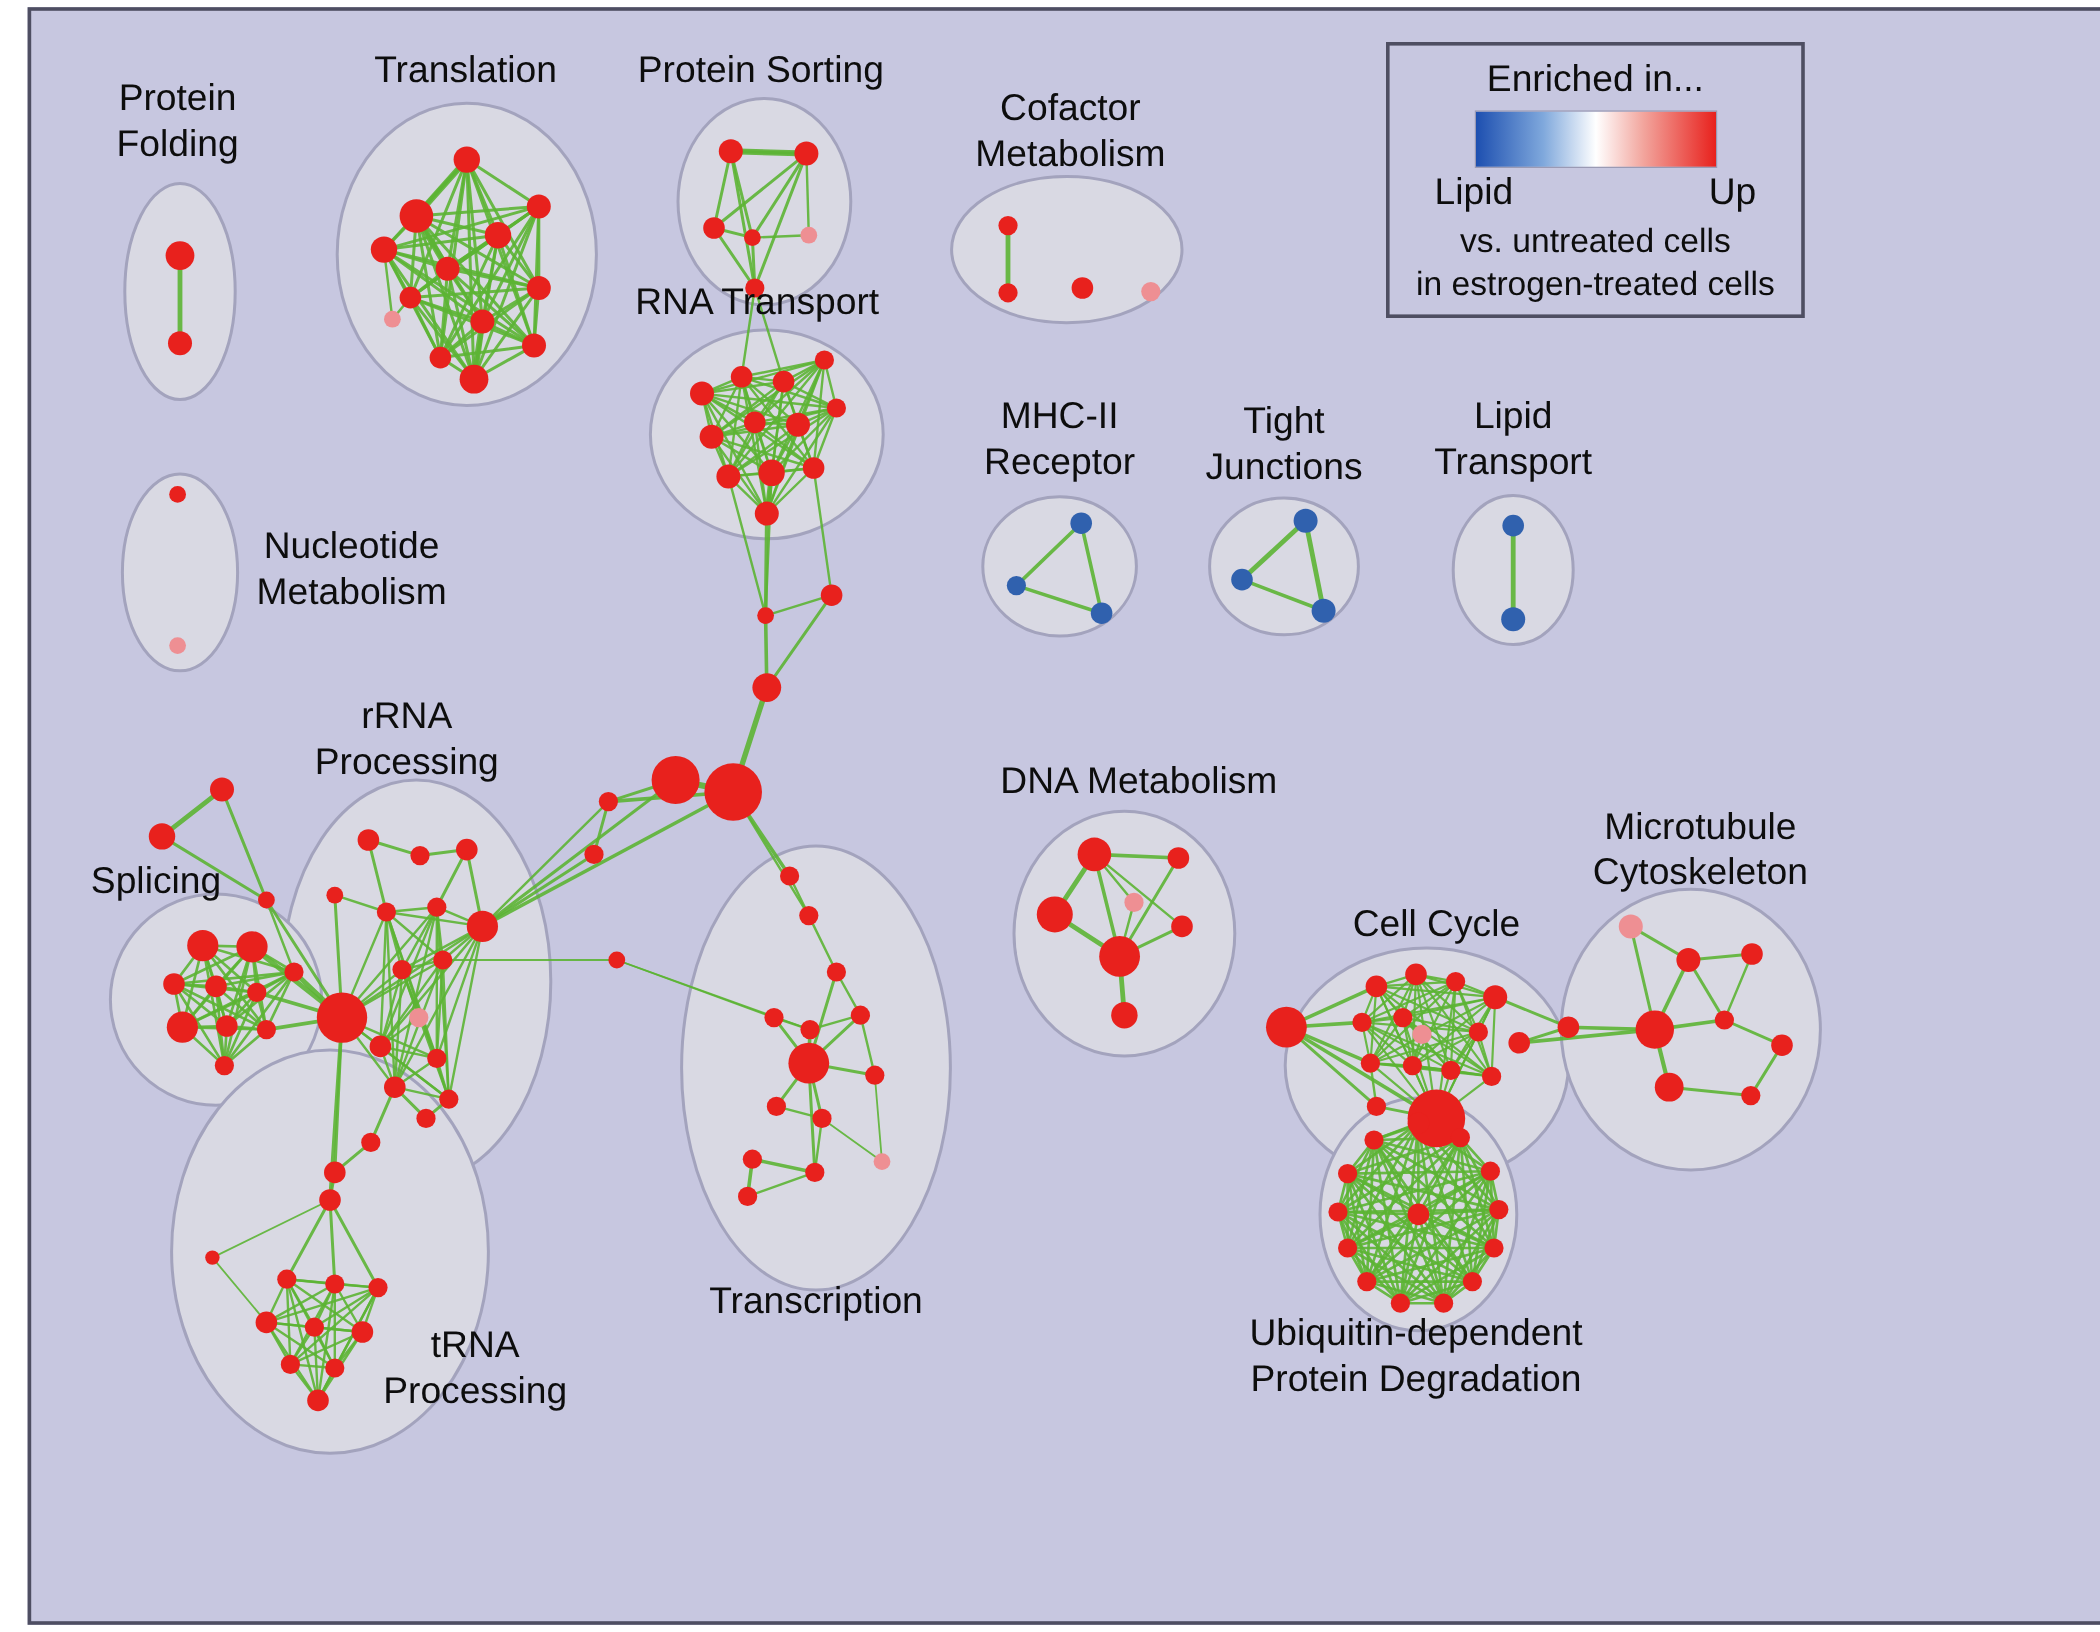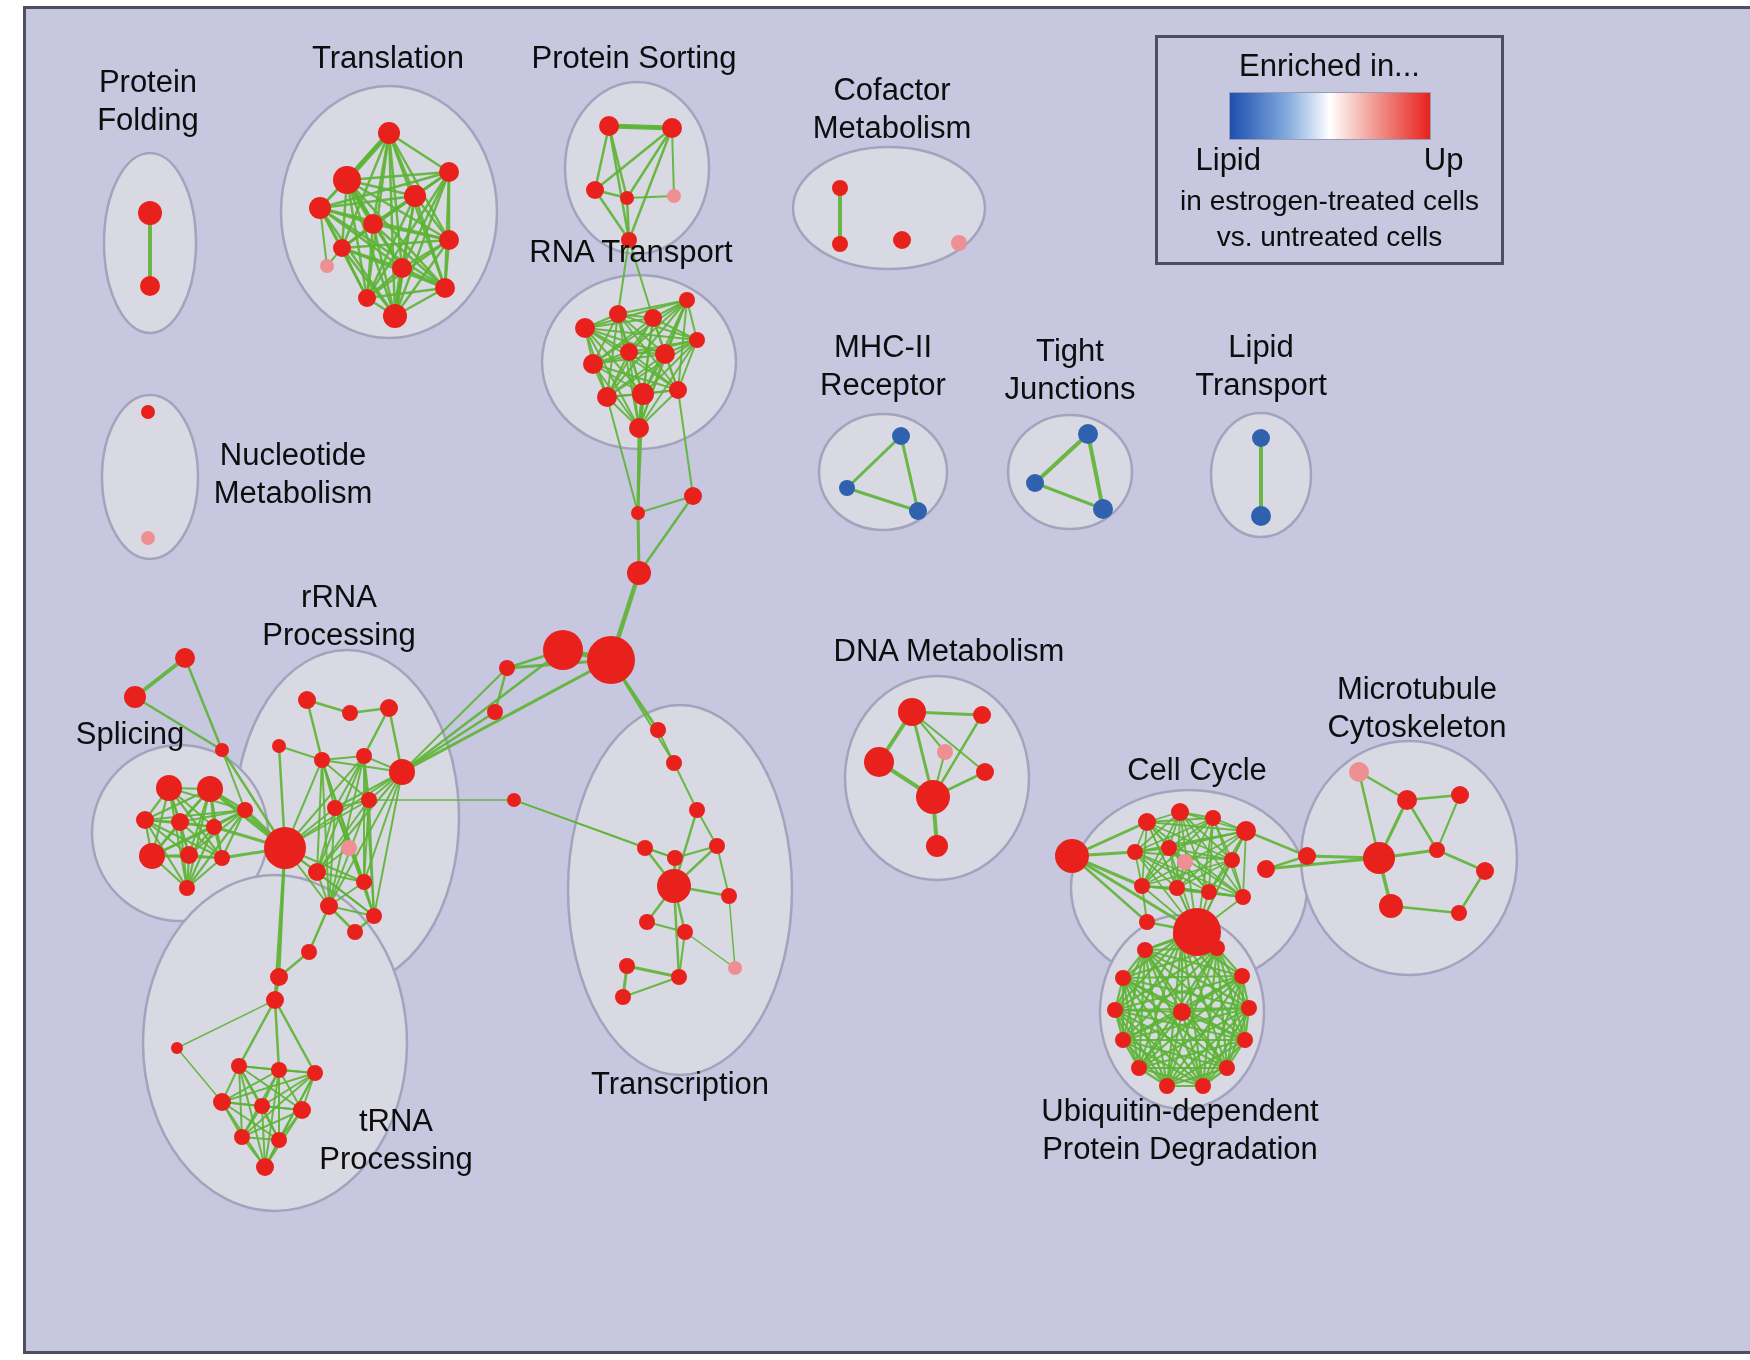--- a/index.html
+++ b/index.html
@@ -780,17 +780,17 @@
     </svg>
 
   <div class="legend" style="border-color: rgb(78, 78, 98);">
     <div class="legend-title">Enriched in...</div>
     <div class="legend-gradient" style="background: linear-gradient(90deg, rgb(29, 79, 176), rgb(127, 168, 220) 28%, rgb(255, 255, 255) 50%, rgb(242, 164, 156) 70%, rgb(232, 33, 29));"></div>
     <div class="legend-scale">
       <span>Lipid</span>
       <span>Up</span>
     </div>
     <div class="legend-caption">
+      <div>vs. untreated cells</div>
       <div>in estrogen-treated cells</div>
-      <div>vs. untreated cells</div>
     </div>
   </div>
 </div>
 
 </body></html>

